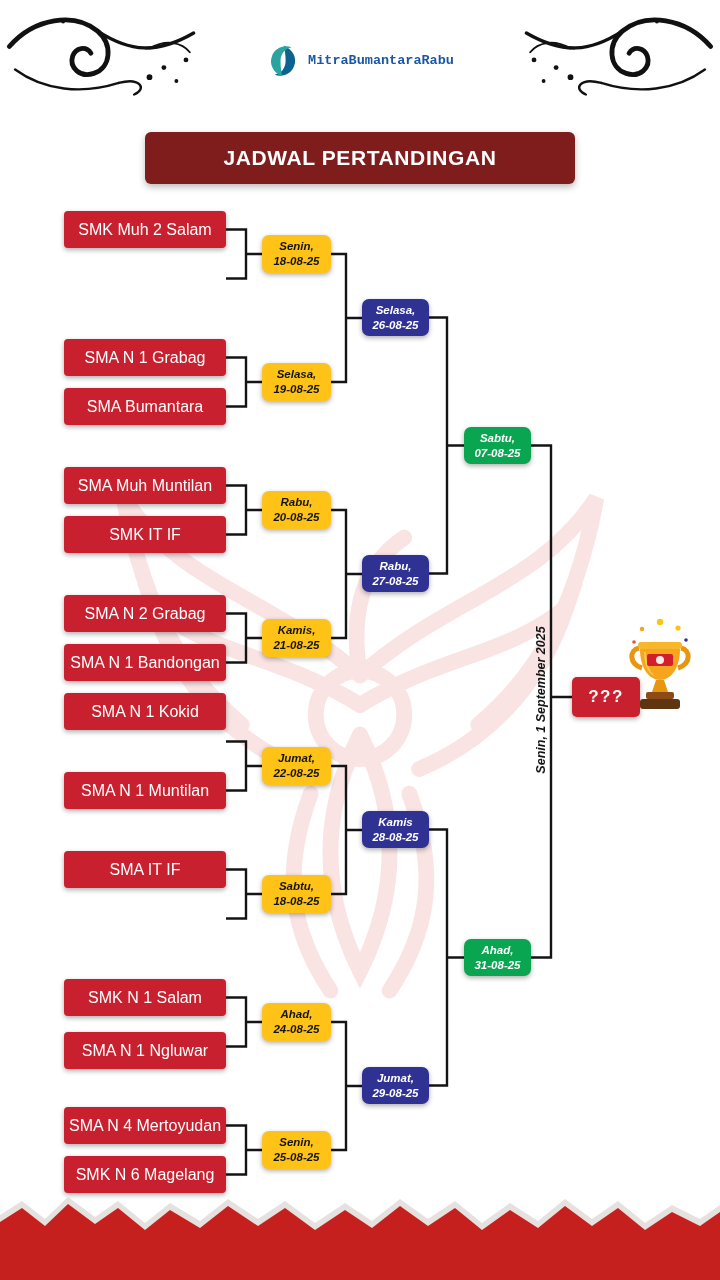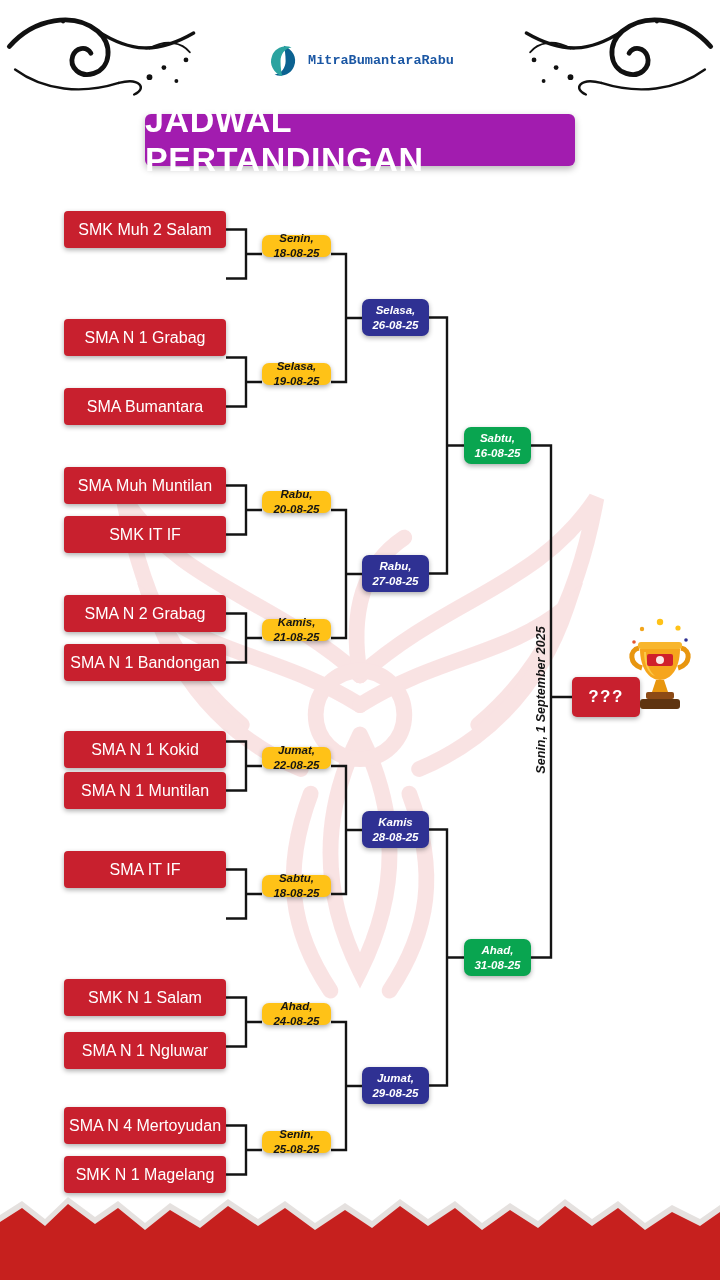--- a/index.html
+++ b/index.html
@@ -9,36 +9,36 @@
     font-family:"Liberation Sans",sans-serif;
   }
   
   .flourish{position:absolute;top:10px;width:195px;height:96px;}
   .flourish.left{left:4px;}
   .flourish.right{right:4px;transform:scaleX(-1);}
   .logo{position:absolute;top:44px;left:50%;transform:translateX(-50%);
         display:flex;align-items:center;gap:8px;}
   .logo-text{display:flex;flex-direction:row;line-height:1.12;
              font-size:13.5px;font-weight:700;color:#1B57A4;font-family:Liberation Mono, monospace;}
-  .banner{position:absolute;left:145px;top:114px;width:430px;height:52px;
-          background:#a21caf;color:#fff;border-radius:6px;
+  .banner{position:absolute;left:145px;top:132px;width:430px;height:52px;
+          background:#7f1d1d;color:#fff;border-radius:6px;
           display:flex;align-items:center;justify-content:center;
-          font-size:34px;font-weight:700;letter-spacing:.6px;
+          font-size:21px;font-weight:700;letter-spacing:.6px;
           box-shadow:0 3px 7px rgba(0,0,0,.28);z-index:5;}
   
   .team{position:absolute;left:64px;width:162px;height:37px;
         background:#C8202E;color:#fff;border-radius:4px;
         display:flex;align-items:center;justify-content:center;
         font-size:16px;font-weight:500;text-align:center;
         box-shadow:0 2px 5px rgba(0,0,0,.32);z-index:4;}
   .slot{position:absolute;display:flex;flex-direction:column;
         align-items:center;justify-content:center;border-radius:7px;
         font-style:italic;font-size:11.5px;font-weight:600;line-height:1.3;
         box-shadow:0 2px 5px rgba(0,0,0,.32);z-index:4;text-align:center;}
-  .r1{left:262px;width:69px;height:22px;background:#FFC217;color:#141414;}
+  .r1{left:262px;width:69px;height:38px;background:#FFC217;color:#141414;}
   .r2{left:362px;width:67px;height:37px;background:#2F3193;color:#fff;}
   .sf{left:464px;width:67px;height:37px;background:#09A550;color:#fff;}
   .final-box{position:absolute;left:572px;top:677px;width:68px;height:40px;
         background:#C8202E;color:#fff;border-radius:5px;
         display:flex;align-items:center;justify-content:center;
         font-size:17px;font-weight:800;letter-spacing:1.5px;
         box-shadow:0 2px 5px rgba(0,0,0,.32);z-index:4;}
   .vertical-date{position:absolute;left:541px;top:700px;
         transform:translate(-50%,-50%) rotate(-90deg);
         white-space:nowrap;font-style:italic;font-size:12.5px;font-weight:600;
@@ -129,33 +129,33 @@
       M331,254 H346 V382 H331 M346,318 H362
       M331,510 H346 V638 H331 M346,574 H362
       M331,766 H346 V894 H331 M346,830 H362
       M331,1022 H346 V1150 H331 M346,1086 H362
       M429,317.5 H447 V573.5 H429 M447,445.5 H464
       M429,829.5 H447 V1085.5 H429 M447,957.5 H464
       M531,445.5 H551 V957.5 H531 M551,697 H572"></path>
   </svg>
 
   <div class="team" style="top:211px">SMK Muh 2 Salam</div>
-  <div class="team" style="top:319px">SMA N 1 Grabag</div>
+  <div class="team" style="top:339px">SMA N 1 Grabag</div>
   <div class="team" style="top:388px">SMA Bumantara</div>
   <div class="team" style="top:516px">SMK IT IF</div>
   <div class="team" style="top:467px">SMA Muh Muntilan</div>
   <div class="team" style="top:595px">SMA N 2 Grabag</div>
   <div class="team" style="top:644px">SMA N 1 Bandongan</div>
-  <div class="team" style="top:731px">SMA N 1 Kokid</div>
+  <div class="team" style="top:693px">SMA N 1 Kokid</div>
   <div class="team" style="top:772px">SMA N 1 Muntilan</div>
   <div class="team" style="top:851px">SMA IT IF</div>
   <div class="team" style="top:979px">SMK N 1 Salam</div>
   <div class="team" style="top:1032px">SMA N 1 Ngluwar</div>
   <div class="team" style="top:1107px">SMA N 4 Mertoyudan</div>
-  <div class="team" style="top:1156px">SMK N 1 Magelang</div>
+  <div class="team" style="top:1156px">SMK N 6 Magelang</div>
 
   <div class="slot r1" style="top:235px">
     <span>Senin,</span>
     <span>18-08-25</span>
   </div>
   <div class="slot r1" style="top:363px">
     <span>Selasa,</span>
     <span>19-08-25</span>
   </div>
   <div class="slot r1" style="top:491px">
@@ -195,21 +195,21 @@
     <span>Kamis</span>
     <span>28-08-25</span>
   </div>
   <div class="slot r2" style="top:1067px">
     <span>Jumat,</span>
     <span>29-08-25</span>
   </div>
 
   <div class="slot sf" style="top:427px">
     <span>Sabtu,</span>
-    <span>16-08-25</span>
+    <span>07-08-25</span>
   </div>
   <div class="slot sf" style="top:939px">
     <span>Ahad,</span>
     <span>31-08-25</span>
   </div>
 
   <div class="vertical-date">Senin, 1 September 2025</div>
   <div class="final-box">???</div>
 
   <svg class="trophy" width="68" height="104" viewBox="0 0 68 104">

